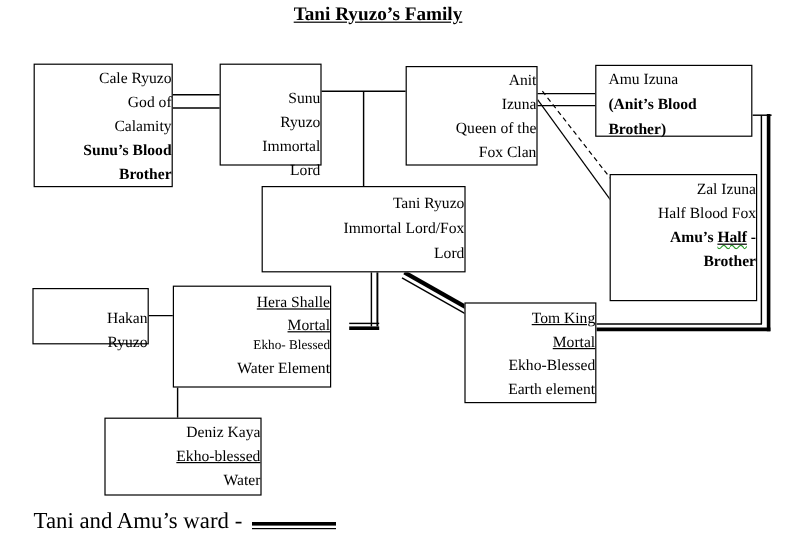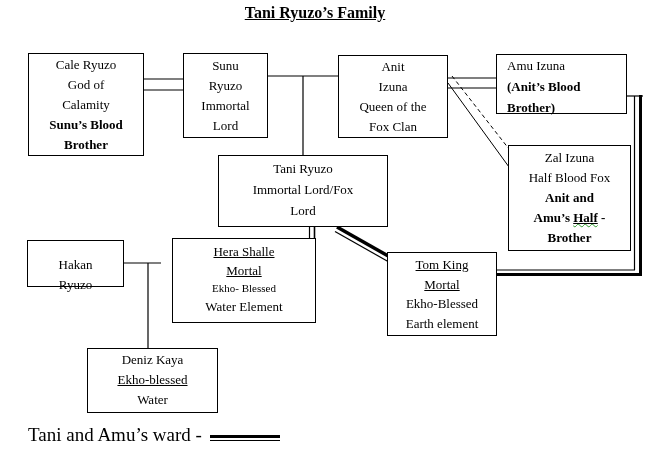--- a/index.html
+++ b/index.html
@@ -3,21 +3,21 @@
 <meta charset="utf-8">
 <style>
   html,body{margin:0;padding:0;background:#fff;}
   #canvas{
     position:relative;width:665px;height:465px;background:#ffffff;
     font-family:"Liberation Serif","DejaVu Serif",serif;color:#000;overflow:hidden;
   }
   #connectors{position:absolute;left:0;top:0;width:665px;height:465px;}
   .fbox{
     position:absolute;box-sizing:border-box;border:1px solid #000;background:#fff;
-    text-align:center;font-size:13px;line-height:20px;
+    text-align:right;font-size:13px;line-height:20px;
   }
   .fbox div{white-space:nowrap;}
   .i{}
   .b{font-weight:bold;}
   .u{text-decoration:underline;}
   .small{font-size:11px;line-height:17px;}
   .wavy-green{text-decoration:underline wavy #2e9b2e;text-decoration-thickness:1px;margin-top:36px;}
   #title{
     position:absolute;left:0;top:4px;width:630px;text-align:center;
     font-size:16px;font-weight:bold;
@@ -26,27 +26,27 @@
   #legend{
     position:absolute;left:28px;top:424px;display:flex;align-items:center;
     font-size:19px;
   }
   #legend-line{
     width:70px;height:2px;margin-left:8px;margin-top:6px;
     border-top:3px solid #000;border-bottom:1px solid #000;
   }
   
   #box-cale {left:28px; top:53px; width:116px;height:103px;padding-top:1px;}
-  #box-sunu {left:183px;top:53px; width:85px; height:85px; padding-top:2px;}
+  #box-sunu {left:183px;top:53px; width:85px; height:85px; padding-top:18px;}
   #box-anit {left:338px;top:55px; width:110px;height:83px; padding-top:1px;}
   #box-amu  {left:496px;top:54px; width:131px;height:60px; text-align:left;padding:0 0 0 10px;line-height:21px;}
   #box-zal  {left:508px;top:145px;width:123px;height:106px;padding-top:2px;}
   #box-tani {left:218px;top:155px;width:170px;height:72px; padding-top:2px;line-height:21px;}
   #box-hakan{left:27px; top:240px;width:97px; height:47px; padding-top:14px;line-height:20px;}
-  #box-hera {left:172px;top:238px;width:144px;height:85px; padding-top:3px;line-height:19px;}
+  #box-hera {left:144px;top:238px;width:132px;height:85px; padding-top:3px;line-height:19px;}
   #box-tom  {left:387px;top:252px;width:110px;height:84px; padding-top:2px;line-height:19.5px;}
   #box-deniz{left:87px; top:348px;width:131px;height:65px; padding-top:1px;}
 </style>
 </head>
 <body>
 
 <div id="canvas">
 
   <svg id="connectors" viewBox="0 0 665 465" xmlns="http://www.w3.org/2000/svg">
 
@@ -110,21 +110,20 @@
 
   <div class="fbox" id="box-amu">
     <div>Amu Izuna</div>
     <div class="b">(Anit’s Blood</div>
     <div class="b">Brother)</div>
   </div>
 
   <div class="fbox" id="box-zal">
     <div>Zal Izuna</div>
     <div><span class="i">Half Blood</span><span> Fox</span></div>
-    <div class="b">Anit and</div>
     <div class="b"><span>Amu’s </span><span class="wavy-green"><span class="u">Half</span></span><span> -</span></div>
     <div class="b">Brother</div>
   </div>
 
   <div class="fbox" id="box-tani">
     <div>Tani Ryuzo</div>
     <div class="i">Immortal Lord/Fox</div>
     <div class="i">Lord</div>
   </div>
 

